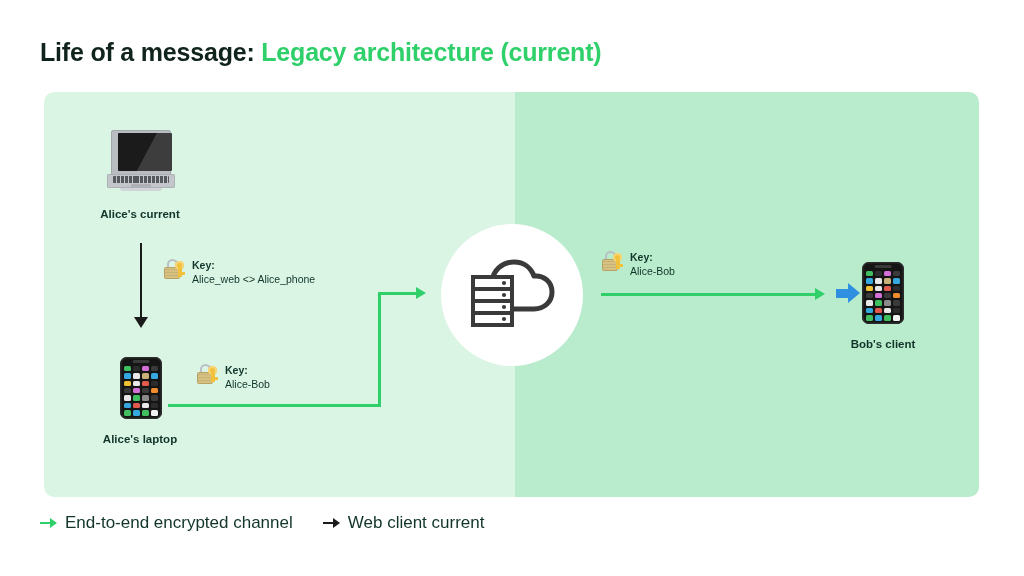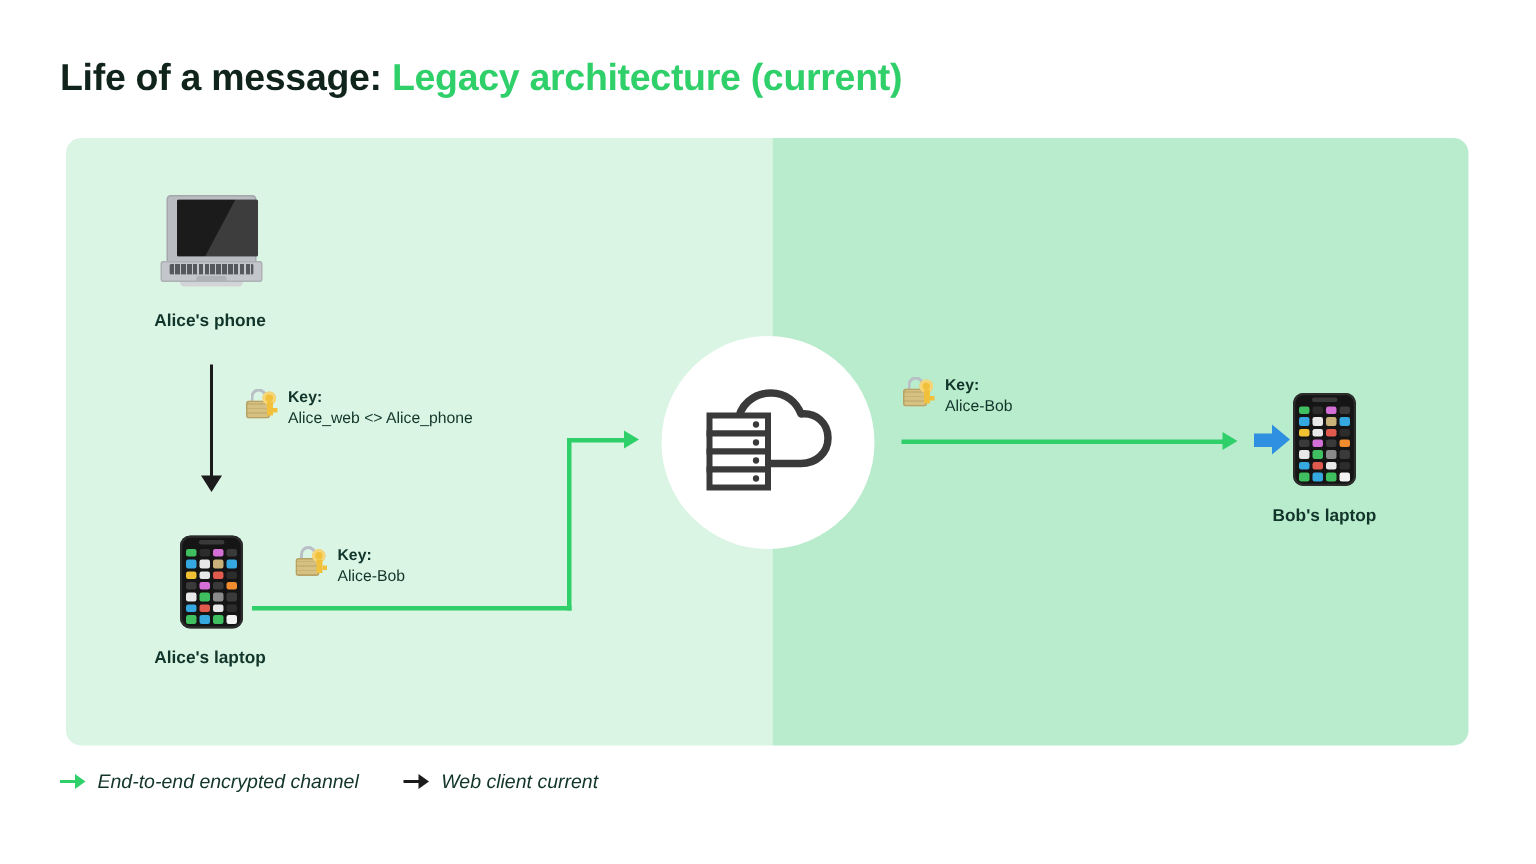--- a/index.html
+++ b/index.html
@@ -162,21 +162,21 @@
   .lock .keyshaft{
     position:absolute;left:15px;top:10px;width:3.5px;height:9px;background:#f2c13c;
   }
   .lock .keybit{
     position:absolute;left:18.5px;top:14px;width:3px;height:2.5px;background:#f2c13c;
   }
 
   
   .legend{position:absolute;left:40px;top:513px;display:flex;align-items:center;gap:30px;}
   .legend-item{display:flex;align-items:center;gap:8px;}
-  .legend-text{font-size:13px;color:#11352a;white-space:nowrap;font-style:italic;}
+  .legend-text{font-size:17px;color:#11352a;white-space:nowrap;}
   .mini-arrow{position:relative;width:17px;height:10px;flex:none;}
   .mini-arrow .ms{position:absolute;left:0;top:4px;width:11px;height:2px;}
   .mini-arrow .mh{
     position:absolute;left:10px;top:0;width:0;height:0;
     border-top:5px solid transparent;border-bottom:5px solid transparent;
   }
   .mini-arrow.green .ms{background:#2fd06a;}
   .mini-arrow.green .mh{border-left:7px solid #2fd06a;}
   .mini-arrow.dark .ms{background:#1b1b1b;}
   .mini-arrow.dark .mh{border-left:7px solid #1b1b1b;}
@@ -196,21 +196,21 @@
 
   <div class="laptop">
     <div class="lid">
       <div class="screen"></div>
     </div>
     <div class="kbd-base"></div>
     <div class="kbd"></div>
     <div class="trackpad"></div>
     <div class="laptop-foot"></div>
   </div>
-  <div class="dev-label" style="left:70px;top:208px;width:140px;">Alice's phone</div>
+  <div class="dev-label" style="left:70px;top:208px;width:140px;">Alice's current</div>
 
   <div class="arrow-line dark" id="web-arrow-shaft"></div>
   <div id="web-arrow-head"></div>
 
   <div class="keybox" style="left:163px;top:258px;">
     <span class="lock">
       <span class="shackle"></span>
         <span class="body"></span>
       <span class="keyhead"></span>
         <span class="keyshaft"></span>
@@ -342,21 +342,21 @@
         <i style="background: rgb(232, 232, 232);"></i>
         <i style="background: rgb(44, 44, 44);"></i>
       </span>
     <span class="dock" id="bob-dock">
         <i style="background: rgb(63, 191, 95);"></i>
         <i style="background: rgb(53, 168, 224);"></i>
         <i style="background: rgb(63, 191, 95);"></i>
         <i style="background: rgb(242, 242, 242);"></i>
       </span>
   </div>
-  <div class="dev-label" style="left:813px;top:338px;width:140px;">Bob's laptop</div>
+  <div class="dev-label" style="left:813px;top:338px;width:140px;">Bob's client</div>
 
   <div class="legend">
     <div class="legend-item">
       <span class="mini-arrow green">
         <span class="ms"></span>
           <span class="mh"></span>
       </span>
       <span class="legend-text">End-to-end encrypted channel</span>
     </div>
     <div class="legend-item">

